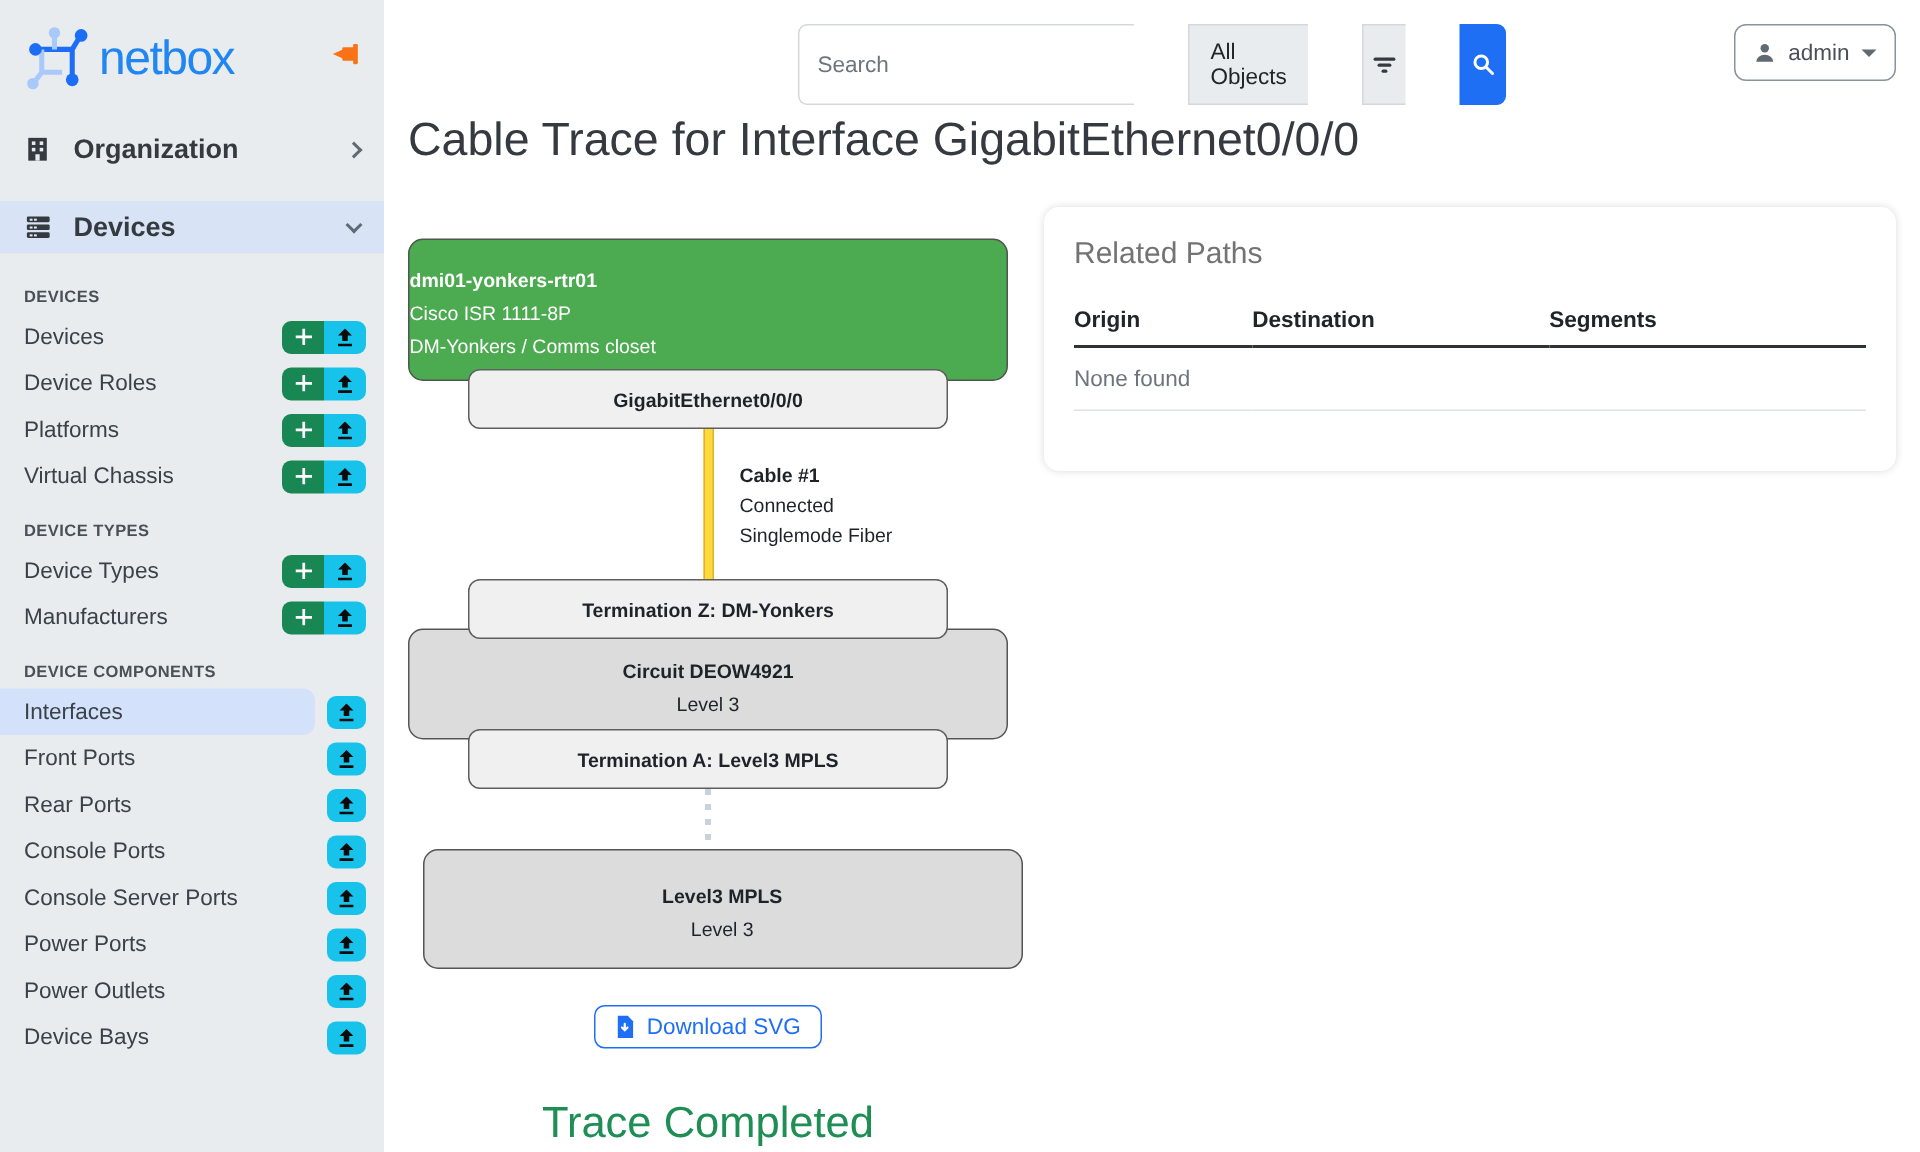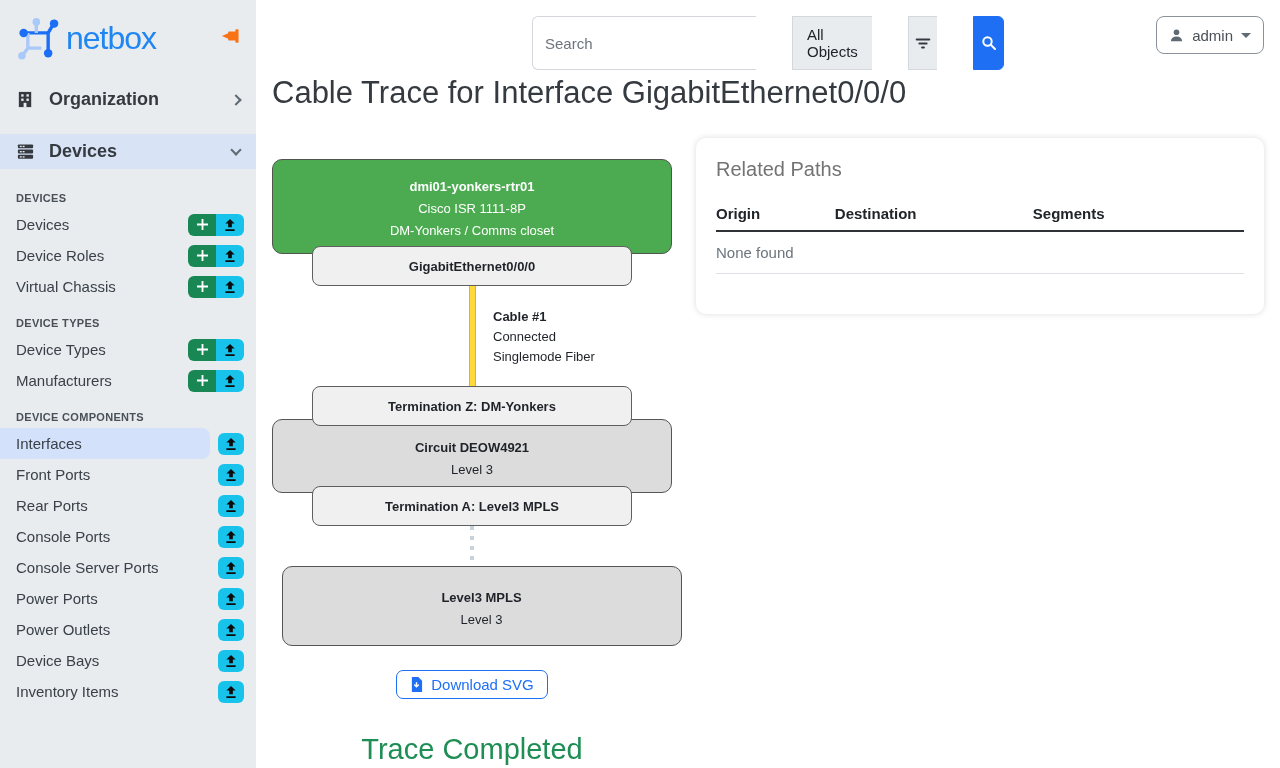--- a/index.html
+++ b/index.html
@@ -50,21 +50,21 @@
     color:#495057; background:transparent; cursor:pointer; }
   .caret { width:0; height:0; border-left:5px solid transparent; border-right:5px solid transparent;
     border-top:5px solid #5f6a73; display:inline-block; }
 
   .page-title { font-size:31px; font-weight:400; color:#343a40; margin:21px 0 0 0; }
 
   .content { display:flex; align-items:flex-start; margin-top:27px; }
   .trace-col { width:400px; flex:none; display:flex; flex-direction:column; align-items:center; margin-top:21px; }
 
   .node-device { width:400px; height:95px; background:var(--node-green); border:1px solid #4e564e;
-    border-radius:10px; color:#fff; text-align:center; padding-top:19px; position:relative; z-index:1; cursor:pointer; }
+    border-radius:10px; color:#fff; text-align:left; padding-top:19px; position:relative; z-index:1; cursor:pointer; }
   .nd-title { font-weight:bold; font-size:13px; margin-bottom:7px; }
   .nd-sub { font-size:13px; margin-bottom:7px; }
   .box-port { width:320px; height:40px; background:#f0f0f0; border:1px solid #5f5f5f; border-radius:8px;
     display:flex; align-items:center; justify-content:center; font-weight:bold; font-size:13px;
     color:#1f2329; position:relative; z-index:2; cursor:pointer; }
   .iface { margin-top:-8px; }
   .cable-seg { height:100px; position:relative; width:400px; }
   .cable-line { position:absolute; left:197px; top:0; bottom:0; width:7px; background:var(--cable-yellow);
     border-left:1px solid #d8b62c; border-right:1px solid #d8b62c; }
   .cable-label { position:absolute; left:221px; top:21px; font-size:13px; line-height:20px; color:#1f2329; cursor:pointer; }
@@ -192,20 +192,35 @@
           </svg>
         </span>
       <span class="btn-up">
           <svg width="12" height="12" viewBox="0 0 12 13">
             <path d="M6 0 L11 5 H8 V9 H4 V5 H1 Z M1 11 H11 V13 H1 Z" fill="#0b0b0b"></path>
           </svg>
         </span>
     </span>
   </div>
   <div class="item-row">
+    <span class="item-main">Platforms</span>
+    <span class="btns">
+      <span class="btn-add">
+          <svg width="11" height="11" viewBox="0 0 12 12">
+            <path d="M5 0h2v12H5z M0 5h12v2H0z" fill="#fff"></path>
+          </svg>
+        </span>
+      <span class="btn-up">
+          <svg width="12" height="12" viewBox="0 0 12 13">
+            <path d="M6 0 L11 5 H8 V9 H4 V5 H1 Z M1 11 H11 V13 H1 Z" fill="#0b0b0b"></path>
+          </svg>
+        </span>
+    </span>
+  </div>
+  <div class="item-row">
     <span class="item-main">Virtual Chassis</span>
     <span class="btns">
       <span class="btn-add">
           <svg width="11" height="11" viewBox="0 0 12 12">
             <path d="M5 0h2v12H5z M0 5h12v2H0z" fill="#fff"></path>
           </svg>
         </span>
       <span class="btn-up">
           <svg width="12" height="12" viewBox="0 0 12 13">
             <path d="M6 0 L11 5 H8 V9 H4 V5 H1 Z M1 11 H11 V13 H1 Z" fill="#0b0b0b"></path>
@@ -314,30 +329,20 @@
     <span class="btns">
         <span class="btn-up solo">
           <svg width="12" height="12" viewBox="0 0 12 13">
             <path d="M6 0 L11 5 H8 V9 H4 V5 H1 Z M1 11 H11 V13 H1 Z" fill="#0b0b0b"></path>
           </svg>
         </span>
       </span>
   </div>
   <div class="item-row">
     <span class="item-main">Device Bays</span>
-    <span class="btns">
-        <span class="btn-up solo">
-          <svg width="12" height="12" viewBox="0 0 12 13">
-            <path d="M6 0 L11 5 H8 V9 H4 V5 H1 Z M1 11 H11 V13 H1 Z" fill="#0b0b0b"></path>
-          </svg>
-        </span>
-      </span>
-  </div>
-  <div class="item-row">
-    <span class="item-main">Inventory Items</span>
     <span class="btns">
         <span class="btn-up solo">
           <svg width="12" height="12" viewBox="0 0 12 13">
             <path d="M6 0 L11 5 H8 V9 H4 V5 H1 Z M1 11 H11 V13 H1 Z" fill="#0b0b0b"></path>
           </svg>
         </span>
       </span>
   </div>
 </nav>
 

